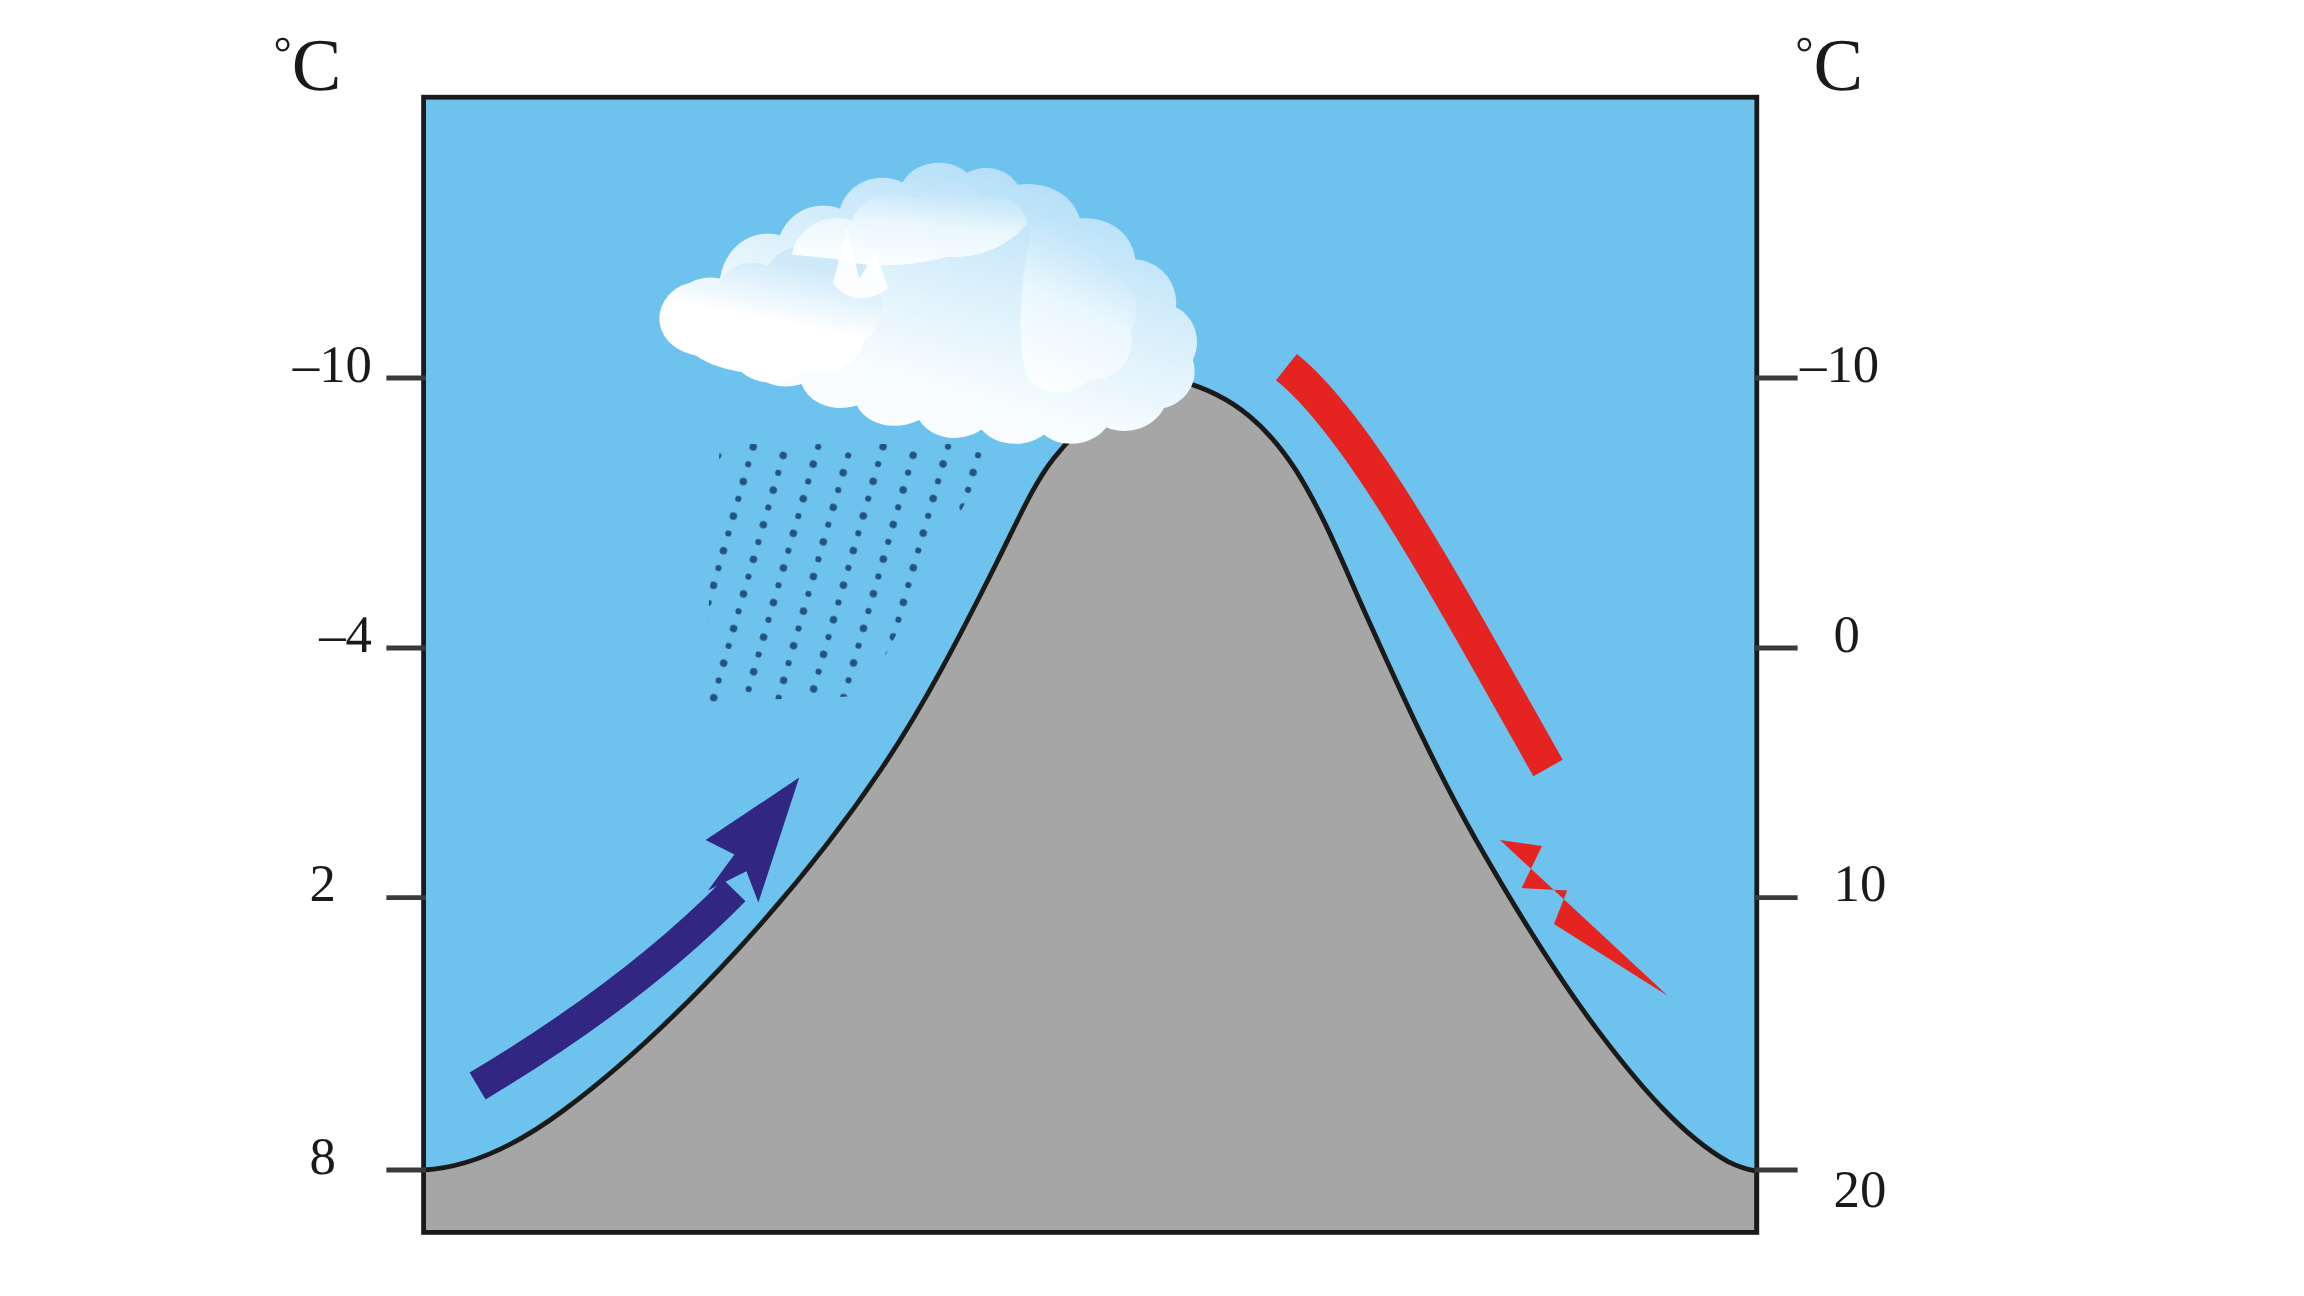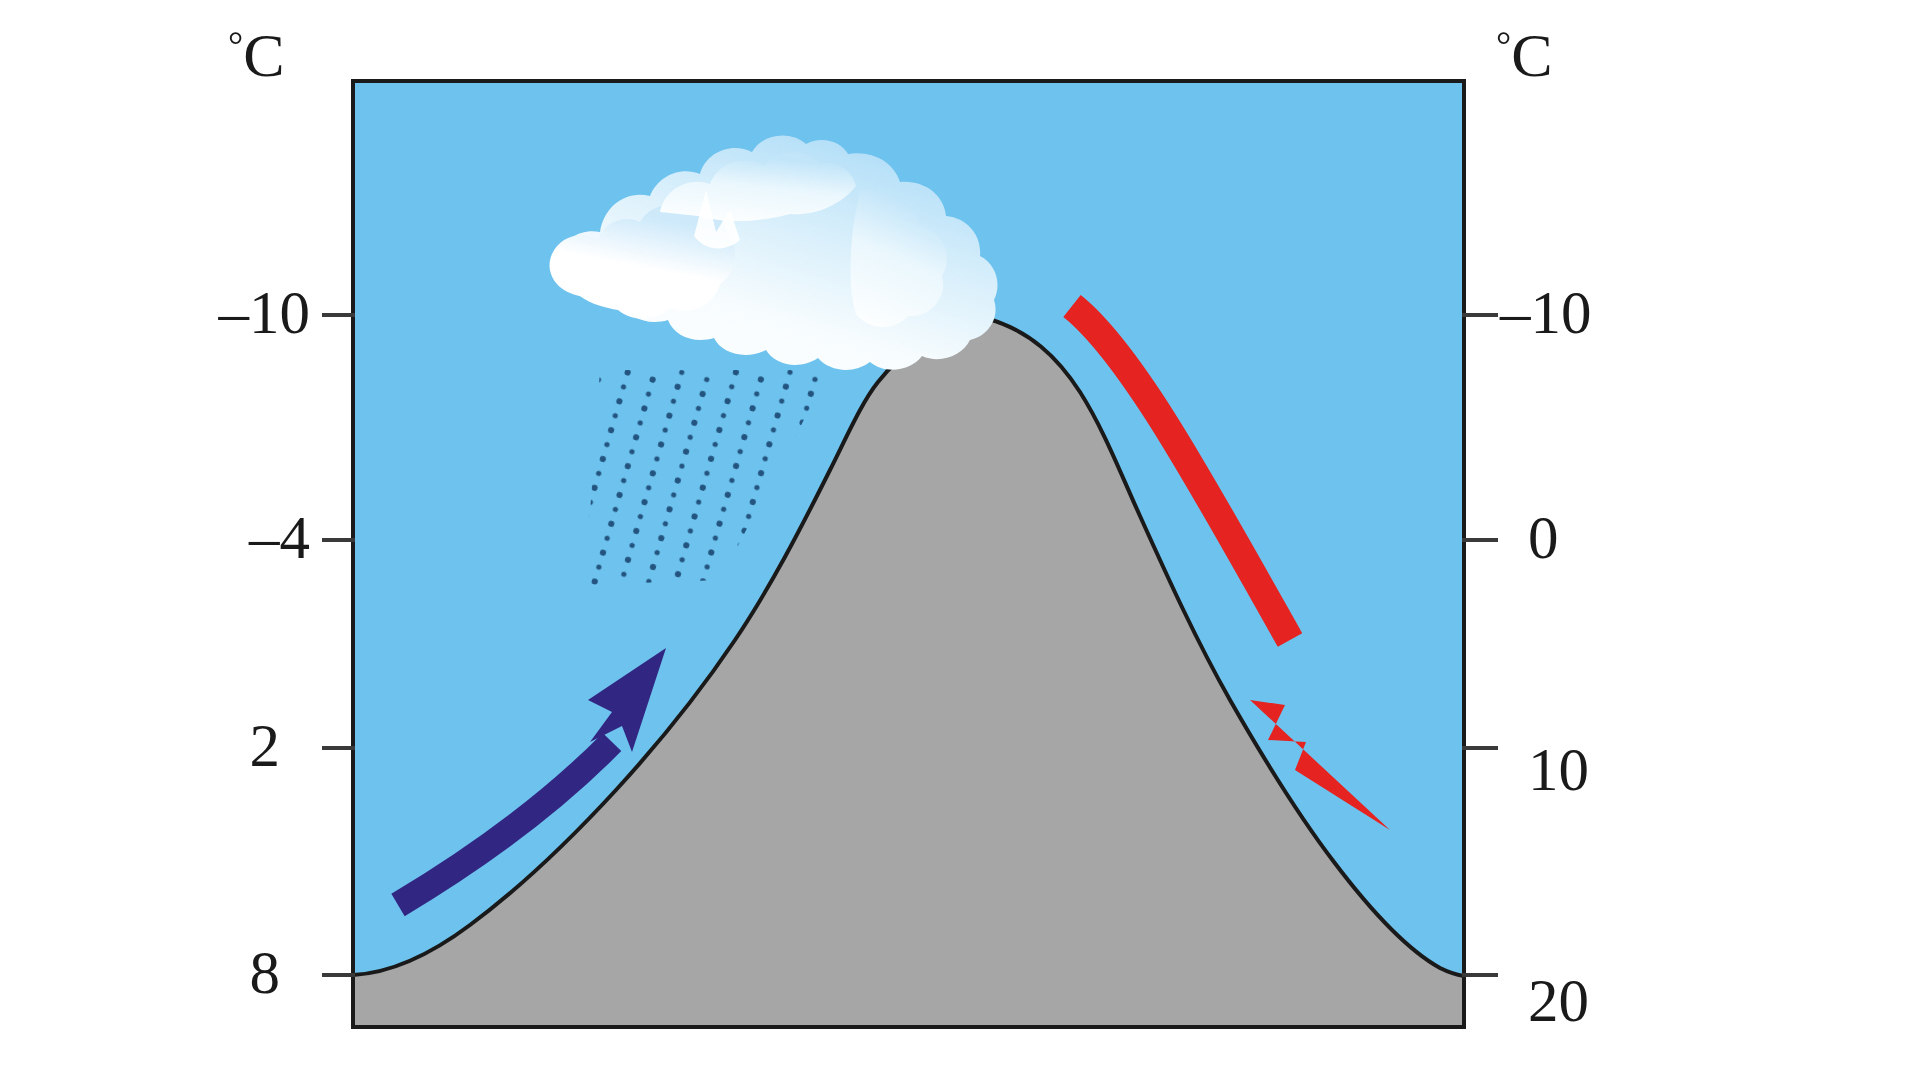--- a/index.html
+++ b/index.html
@@ -29,21 +29,21 @@
   }
   .axis-unit .deg {
     font-size: 38px;
     vertical-align: super;
     position: relative;
     top: 4px;
   }
   .tick-label {
     position: absolute;
     font-family: "Liberation Serif", serif;
-    font-size: 61px;
+    font-size: 44px;
     color: #1a1a1a;
     line-height: 1;
     white-space: nowrap;
   }
   .tick-label.left {
     text-align: right;
   }
   .tick-label.right {
     text-align: left;
   }
@@ -66,21 +66,21 @@
     <span class="deg">°</span><span>C</span>
   </div>
 
   <div class="tick-label left" style="left:80px; top:282px; width:230px;">–10</div>
   <div class="tick-label left" style="left:80px; top:507px; width:230px;">–4</div>
   <div class="tick-label left" style="left:80px; top:715px; width:200px;">2</div>
   <div class="tick-label left" style="left:80px; top:942px; width:200px;">8</div>
 
   <div class="tick-label right" style="left:1500px; top:282px;">–10</div>
   <div class="tick-label right" style="left:1528px; top:507px;">0</div>
-  <div class="tick-label right" style="left:1528px; top:739px;font-family:Liberation Serif, serif;">10</div>
+  <div class="tick-label right" style="left:1528px; top:715px;font-family:Liberation Serif, serif;">10</div>
   <div class="tick-label right" style="left:1528px; top:942px;margin-top:28px;">20</div>
 
   <svg id="svg-scene" width="1920" height="1080" viewBox="0 0 1920 1080">
     <defs>
       <clipPath id="plotClip">
         <rect x="353" y="81" width="1111" height="946"></rect>
       </clipPath>
 
       <linearGradient id="cloudGrad" x1="0" y1="1" x2="0.55" y2="0">
         <stop offset="0%" stop-color="#ffffff"></stop>

